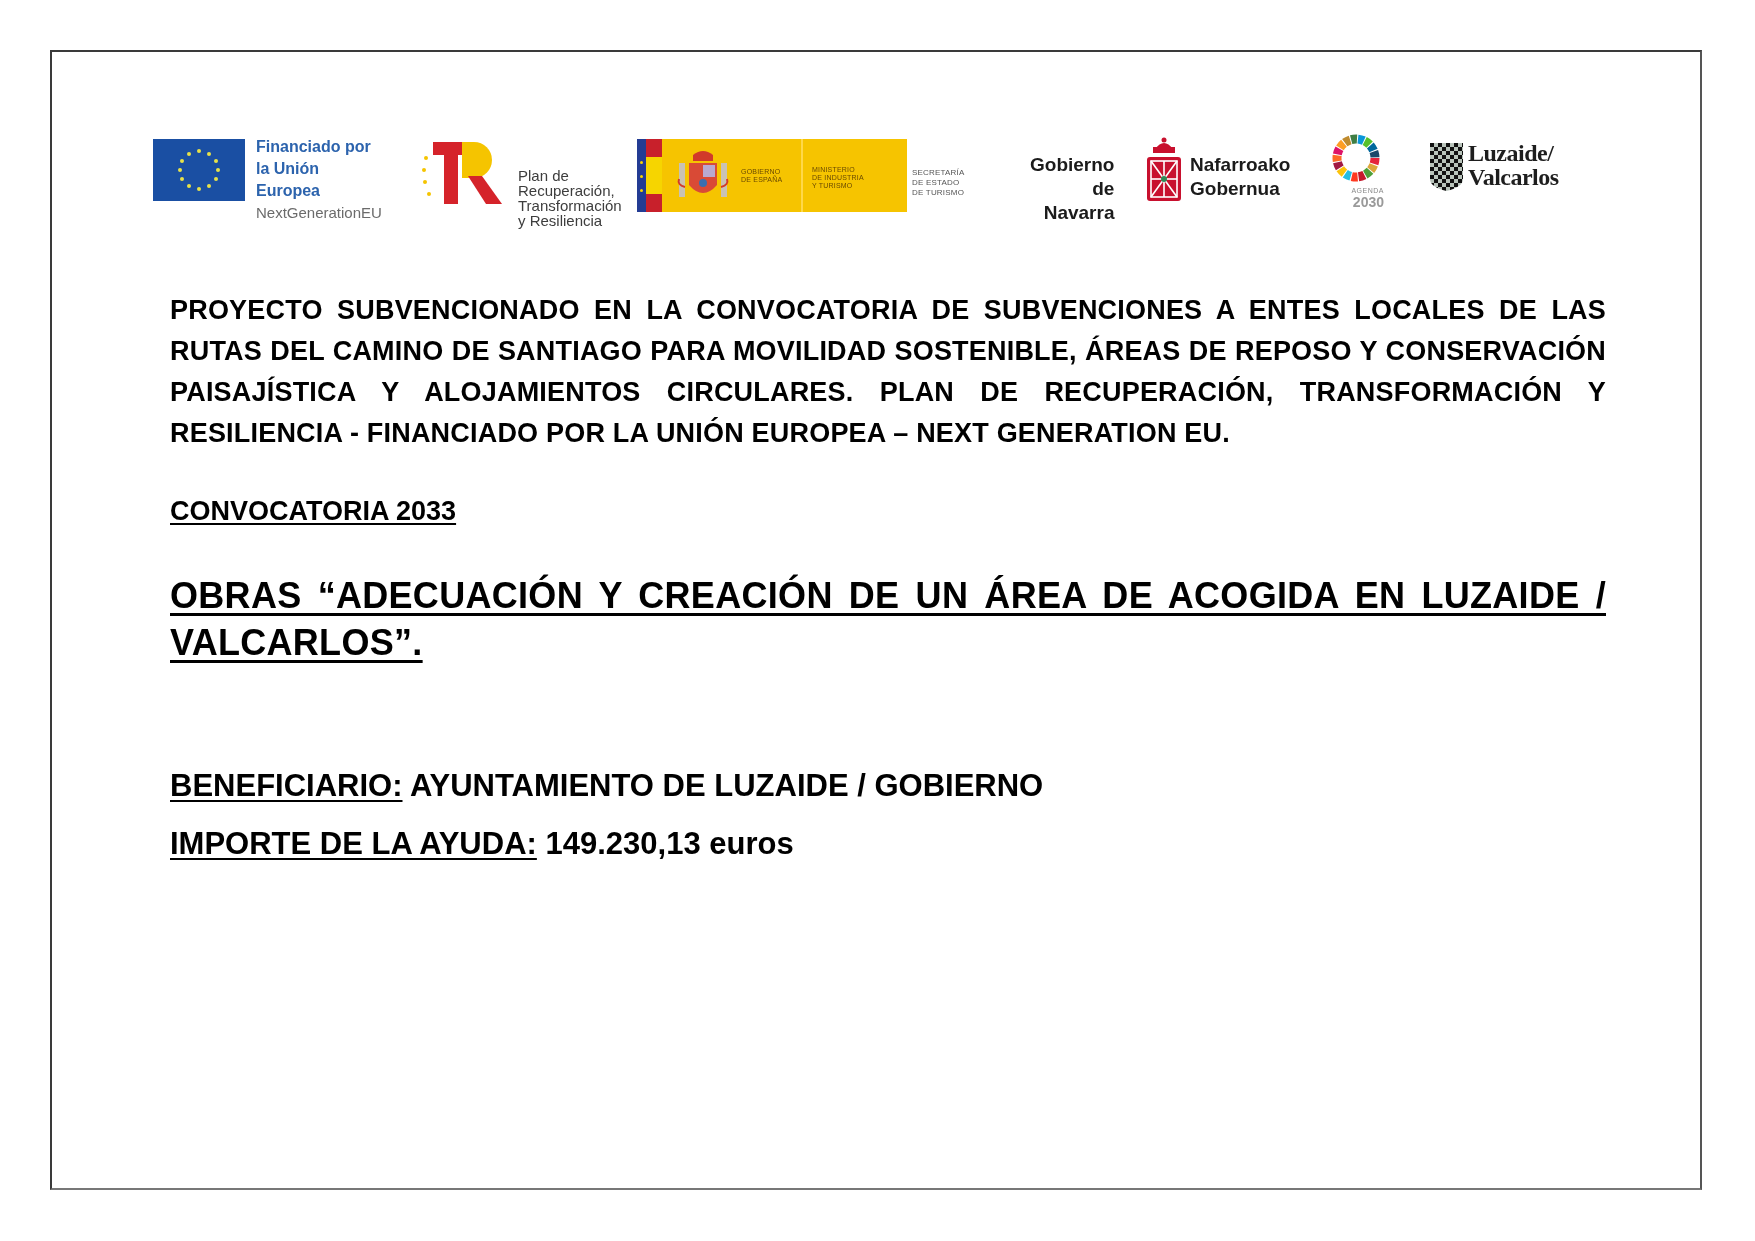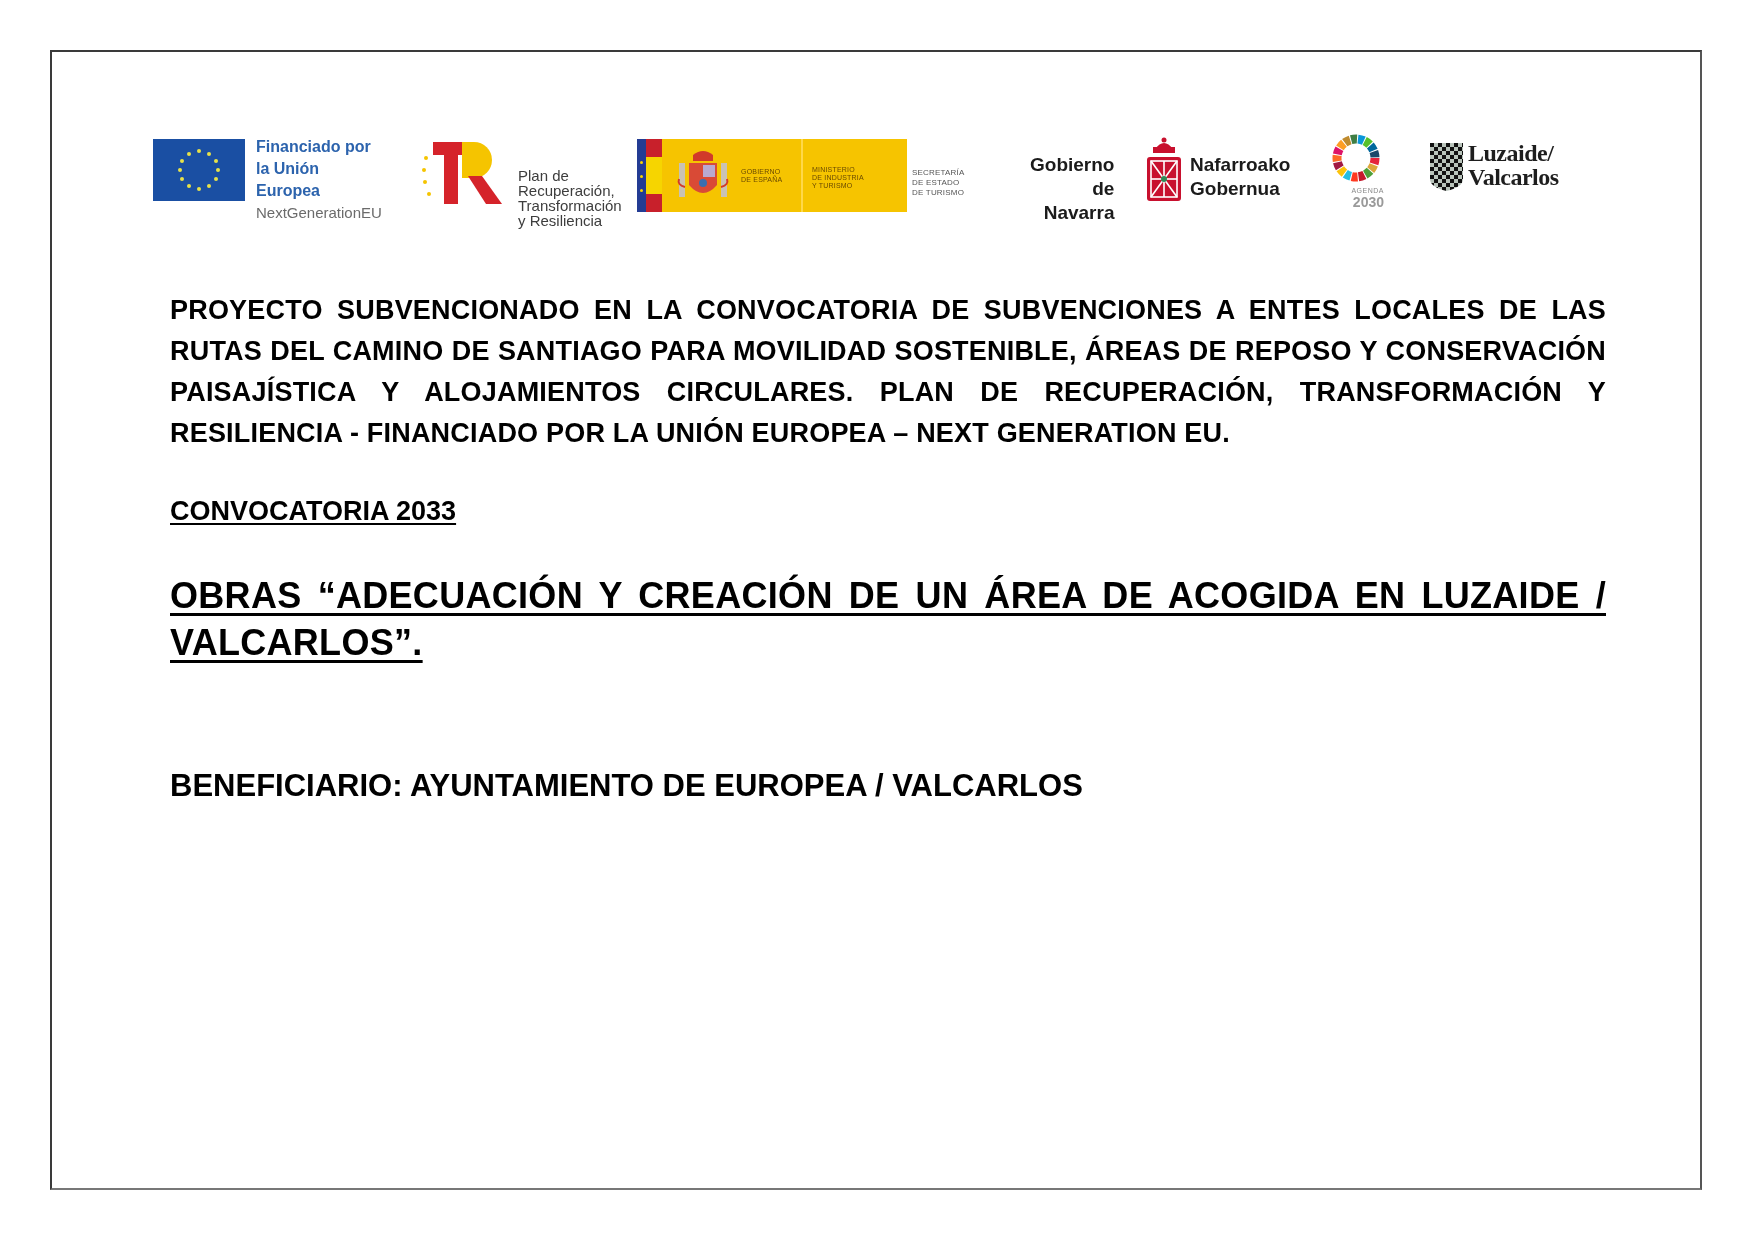--- a/index.html
+++ b/index.html
@@ -33,21 +33,21 @@
   .agenda-text { position:absolute; left:0; width:56px; text-align:right; color:#888; }
   .luz-shield { left:1430px; top:143px; width:33px; height:48px; }
   .luz-text { left:1468px; top:141px; font-family:"Liberation Serif", serif; font-weight:bold; font-size:24px; line-height:24px; color:#1e1e1e; letter-spacing:-0.5px; }
 
   
   .col { left:170px; width:1436px; }
   .intro { top:290px; font-size:27px; line-height:41px; font-weight:bold; text-align:justify; text-align-last:left; letter-spacing:0.2px; }
   .conv { top:493px; font-size:27px; line-height:36px; font-weight:bold; text-decoration:underline; text-decoration-thickness:2px; text-underline-offset:3px; }
   .title { top:572px; font-size:36px; line-height:47px; font-weight:bold; text-align:justify; text-align-last:left; text-decoration:underline; text-decoration-thickness:3px; text-underline-offset:5px; letter-spacing:0.3px; }
   .facts { top:757px; font-size:31px; line-height:58px; font-weight:bold; }
-  .facts .k { text-decoration-thickness:2px; text-underline-offset:4px; }
+  .facts .k { text-decoration:underline; text-decoration-thickness:2px; text-underline-offset:4px; }
 </style>
 </head>
 <body>
 
 <div class="frame"></div>
 
 <div class="abs">
 
   <div class="abs eu-flag">
     <span class="star" style="left:44px;top:10px"></span>
@@ -188,15 +188,18 @@
 </div>
 
 <div class="abs col intro">PROYECTO SUBVENCIONADO EN LA CONVOCATORIA DE SUBVENCIONES A ENTES LOCALES DE LAS RUTAS DEL CAMINO DE SANTIAGO PARA MOVILIDAD SOSTENIBLE, ÁREAS DE REPOSO Y CONSERVACIÓN PAISAJÍSTICA Y ALOJAMIENTOS CIRCULARES. PLAN DE RECUPERACIÓN, TRANSFORMACIÓN Y RESILIENCIA - FINANCIADO POR LA UNIÓN EUROPEA – NEXT GENERATION EU.</div>
 
 <div class="abs col conv" style="width:auto">CONVOCATORIA 2033</div>
 
 <div class="abs col title">OBRAS “ADECUACIÓN Y CREACIÓN DE UN ÁREA DE ACOGIDA EN LUZAIDE / VALCARLOS”.</div>
 
 <div class="abs col facts">
   <div>
-    <span class="k">BENEFICIARIO:</span><span> AYUNTAMIENTO DE EUROPEA / VALCARLOS</span>
+    <span class="k">BENEFICIARIO:</span><span> AYUNTAMIENTO DE LUZAIDE / GOBIERNO</span>
+  </div>
+  <div>
+    <span class="k">IMPORTE DE LA AYUDA:</span><span> 149.230,13 euros</span>
   </div>
 </div>
 
 </body></html>

